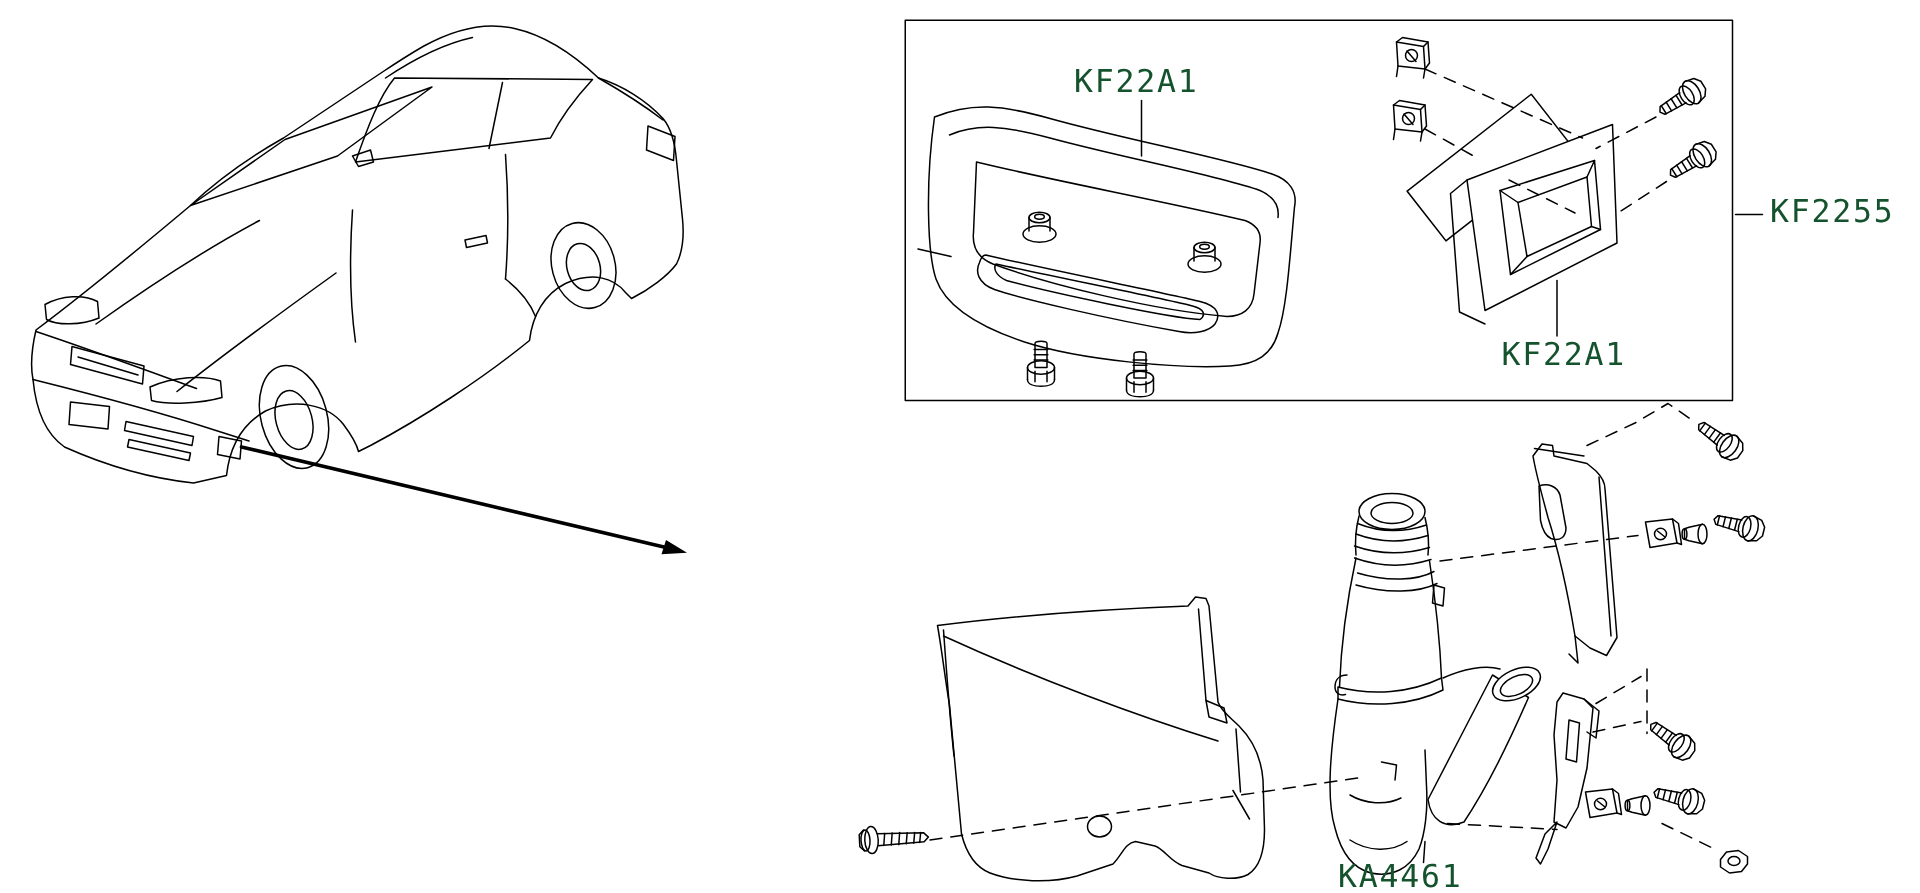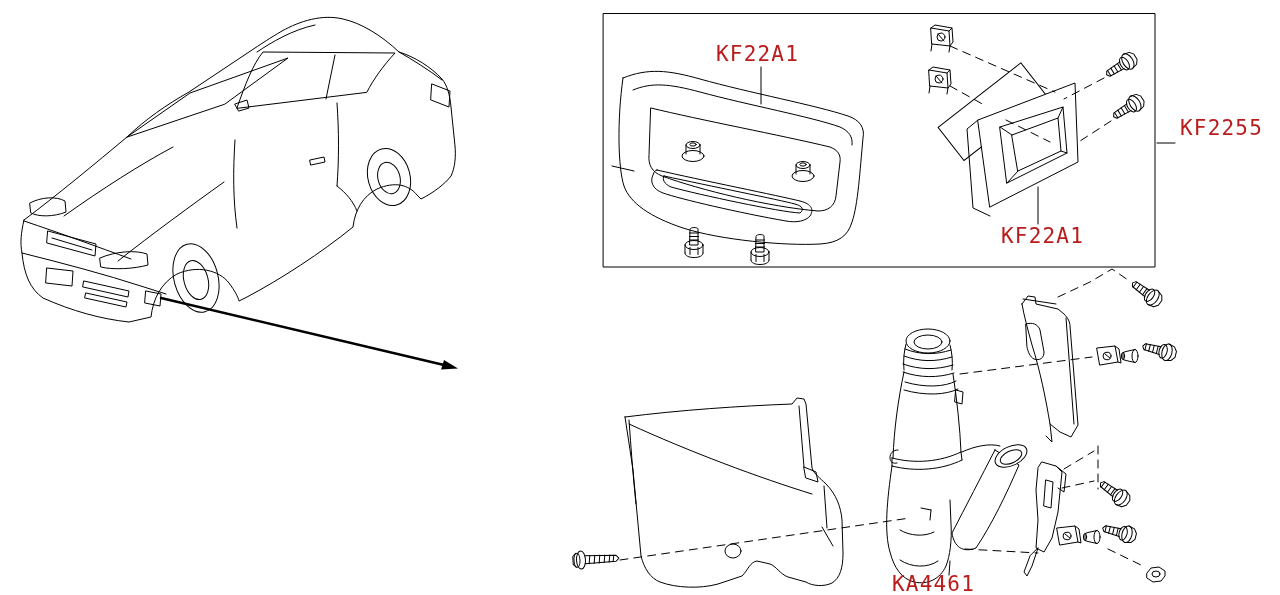--- a/index.html
+++ b/index.html
@@ -6,21 +6,21 @@
   #stage{position:relative;width:1280px;height:595px;background:#fff;overflow:hidden;
          font-family:"DejaVu Sans Mono","Liberation Mono",monospace;}
   #art{position:absolute;left:0;top:0;}
   
   #art *{stroke:#000;fill:none;stroke-width:1;stroke-linecap:round;stroke-linejoin:round;}
   #art .wfill{fill:#fff;}
   #art .solid{fill:#000;stroke:none;}
   #art .dash{stroke-dasharray:8 6;}
   #art .thick{stroke-width:2.4;}
   #art .thin{stroke-width:0.75;}
-  .callout{position:absolute;color:#b91c1c;font-size:21px;letter-spacing:1.2px;
+  .callout{position:absolute;color:#14532d;font-size:21px;letter-spacing:1.2px;
            line-height:1;white-space:nowrap;cursor:default;}
 </style>
 </head>
 <body>
 
 <div id="stage">
 
   <svg id="art" width="1280" height="595" viewBox="0 0 1280 595">
 
     <defs>
@@ -237,18 +237,18 @@
                M1064,469 L1094,451
                M1062,488 L1094,481
                M965,549 L1038,553
                M1108,549 L1143,566"></path>
       <path d="M950,561 L949,575"></path>
     </g>
   </svg>
 
   <div class="callout" style="left:716px;top:44px">KF22A1</div>
 
-  <div class="callout" style="left:1180px;top:118px">KF2255</div>
+  <div class="callout" style="left:1180px;top:131px">KF2255</div>
 
   <div class="callout" style="left:1001px;top:226px">KF22A1</div>
 
   <div class="callout" style="left:892px;top:574px">KA4461</div>
 </div>
 
 </body></html>

